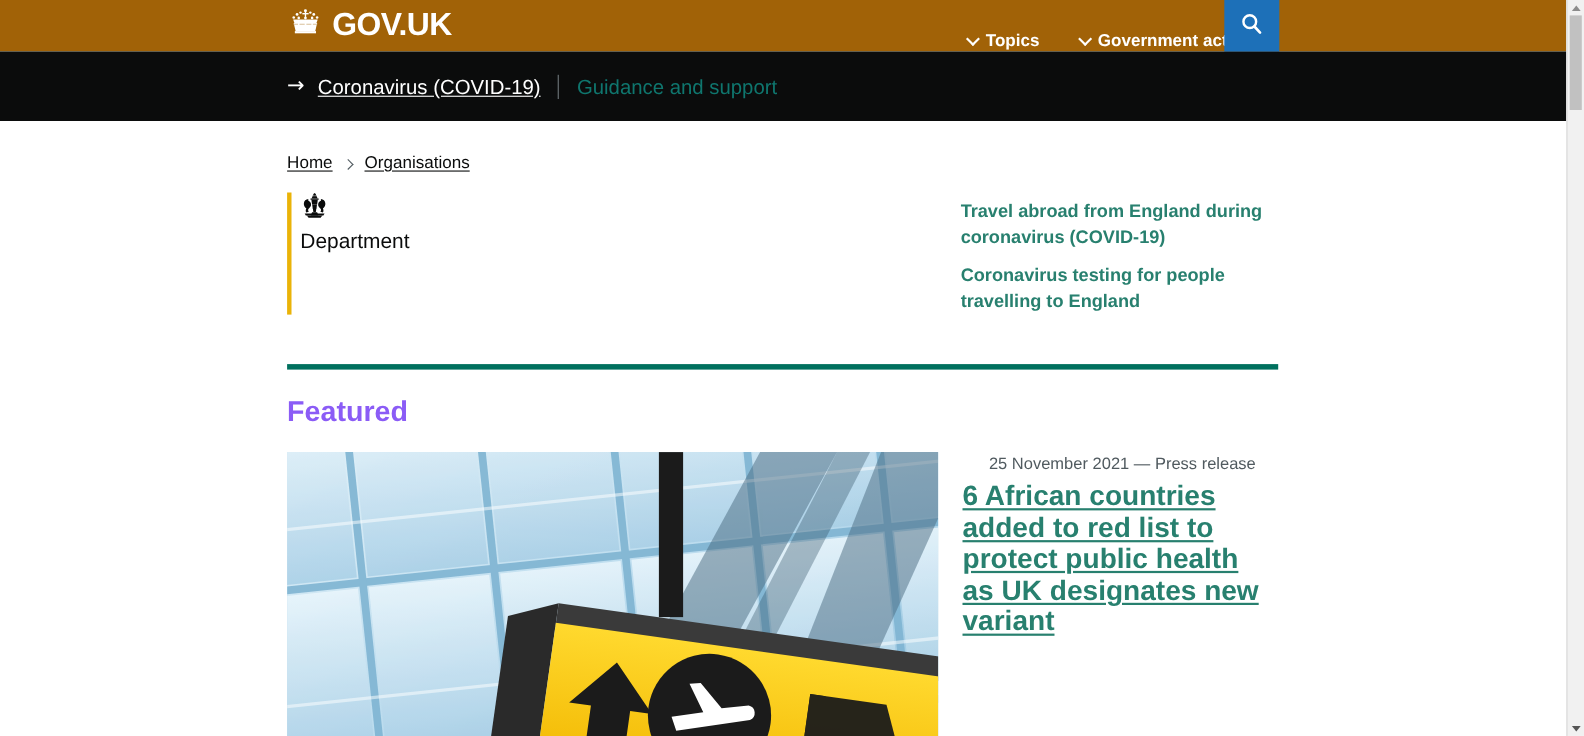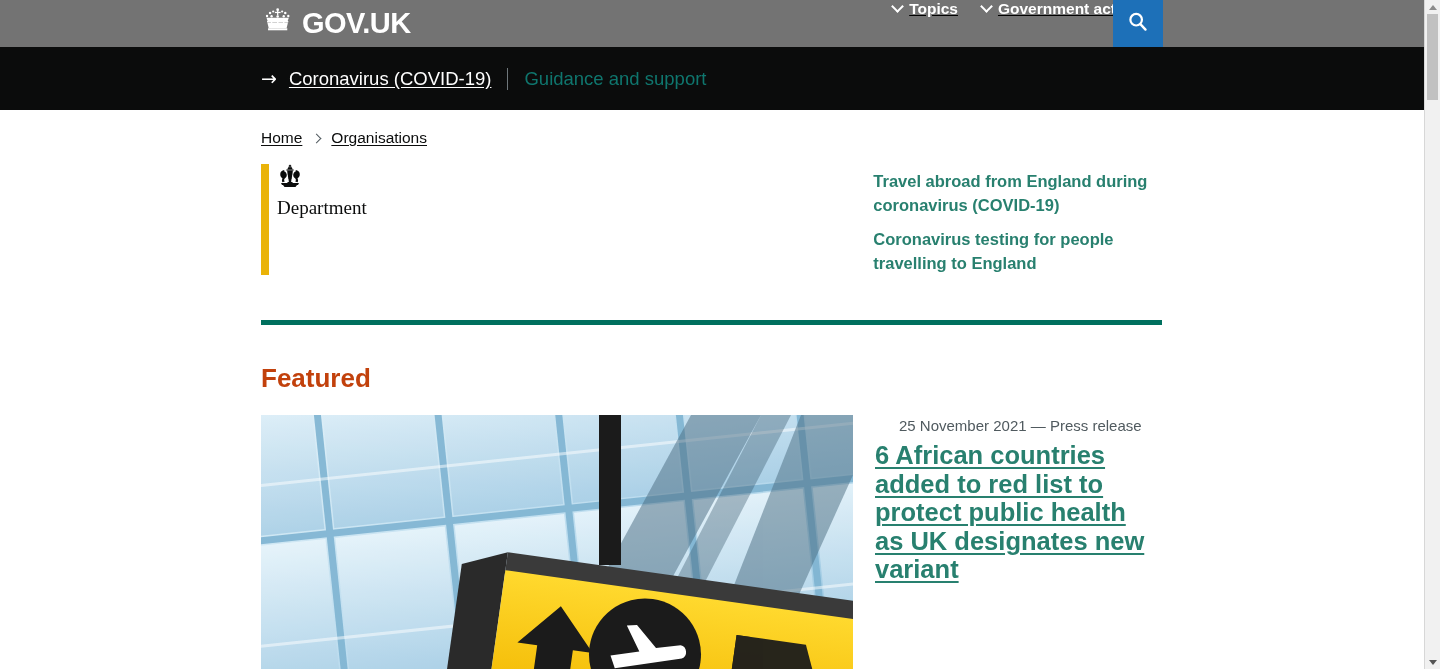--- a/index.html
+++ b/index.html
@@ -29,21 +29,21 @@
     height: 669px;
     overflow: hidden;
     background: #ffffff;
   }
 
   
   .govuk-header {
     position: relative;
     width: 100%;
     height: 47px;
-    background: #737373;
+    background: #a16207;
   }
   .govuk-header-blue-rule {
     position: absolute;
     left: 0; top: 47px;
     width: 100%;
     height: 10px;
     background: #1d70b8;
   }
 
   .header-logo {
@@ -64,23 +64,22 @@
     line-height: 30px;
     font-family: "Liberation Sans", sans-serif;
   }
 
   .header-nav {
     position: absolute;
     right: 277px;
     top: 0;
     height: 47px;
     display: flex;
-    align-items: flex-start;
-    gap: 24px;
-    text-decoration: underline;
+    align-items: flex-end;
+    gap: 37px;
   }
   .header-nav-item {
     display: flex;
     align-items: center;
     gap: 7px;
     color: #ffffff;
     font-size: 15.5px;
     font-weight: bold;
     text-decoration: none;
     cursor: pointer;
@@ -155,21 +154,21 @@
   }
 
   
   .content {
     position: relative;
     background: #ffffff;
     padding-left: 261px;
   }
 
   .breadcrumb {
-    padding-top: 19px;
+    padding-top: 30px;
     display: flex;
     align-items: center;
     gap: 10px;
     font-size: 15.5px;
   }
   .breadcrumb a {
     color: #0b0c0c;
     text-decoration: underline;
     text-underline-offset: 2px;
     cursor: pointer;
@@ -186,24 +185,23 @@
   
   .org-row {
     position: relative;
     display: flex;
     margin-top: 17px;
     width: 901px;
   }
 
   .org-block {
     width: 615px;
-    border-left: 8px solid #eab308;
+    border-left: 4px solid #eab308;
     padding-left: 8px;
     min-height: 80px;
-    font-family: Liberation Serif, serif;
   }
   .crest { display: block; margin-bottom: 4px; }
   .org-title {
     font-size: 19px;
     line-height: 24.5px;
     color: #0b0c0c;
     font-weight: normal;
   }
 
   .links-col {
@@ -224,24 +222,24 @@
   }
 
   
   .featured-rule {
     margin-top: 45px;
     width: 901px;
     height: 5px;
     background: #00705e;
   }
   .featured-heading {
-    margin-top: 37px;
+    margin-top: 22px;
     font-size: 26px;
     font-weight: bold;
-    color: #c2410c;
+    color: #8b5cf6;
     line-height: 32px;
   }
 
   .featured-row {
     display: flex;
     margin-top: 21px;
     width: 901px;
   }
   .featured-image {
     width: 592px;

